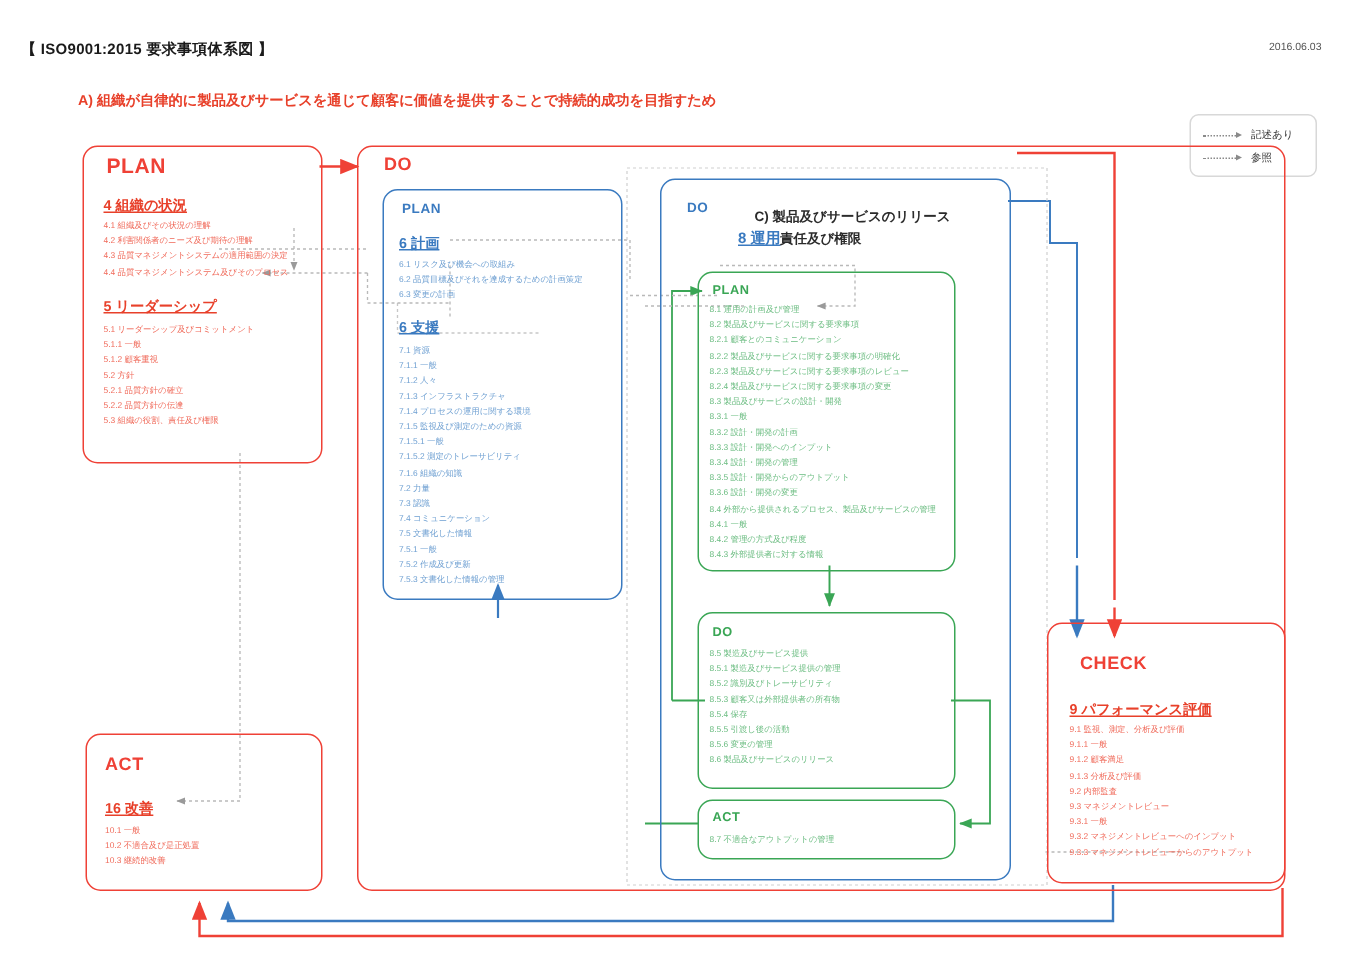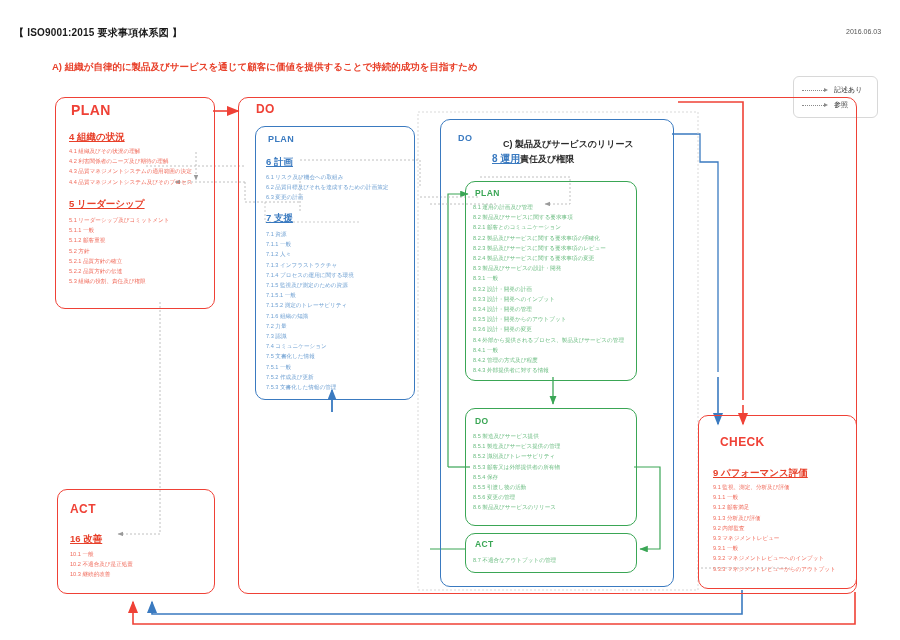--- a/index.html
+++ b/index.html
@@ -164,21 +164,21 @@
   <div class="box blue" style="left:255px;top:114px;height:272px;width:158px;"></div>
   <div class="lbl-pdca lbl-blue-sm" style="left:268px;top:122px;">PLAN</div>
 
   <div class="clause blue" style="left:266px;top:144px;">6 計画</div>
   <div class="items" id="blue-items-6" style="left:266px;top:160px;">
       <div class="item blue">6.1 リスク及び機会への取組み</div>
       <div class="item blue">6.2 品質目標及びそれを達成するための計画策定</div>
       <div class="item blue">6.3 変更の計画</div>
     </div>
 
-  <div class="clause blue" style="left:266px;top:200px;">7 支援</div>
+  <div class="clause blue" style="left:266px;top:200px;">6 支援</div>
   <div class="items" id="blue-items-7" style="left:266px;top:217px;">
       <div class="item blue">7.1 資源</div>
       <div class="item blue">7.1.1 一般</div>
       <div class="item blue">7.1.2 人々</div>
       <div class="item blue">7.1.3 インフラストラクチャ</div>
       <div class="item blue">7.1.4 プロセスの運用に関する環境</div>
       <div class="item blue">7.1.5 監視及び測定のための資源</div>
       <div class="item blue">7.1.5.1 一般</div>
       <div class="item blue">7.1.5.2 測定のトレーサビリティ</div>
       <div class="item blue">7.1.6 組織の知識</div>

